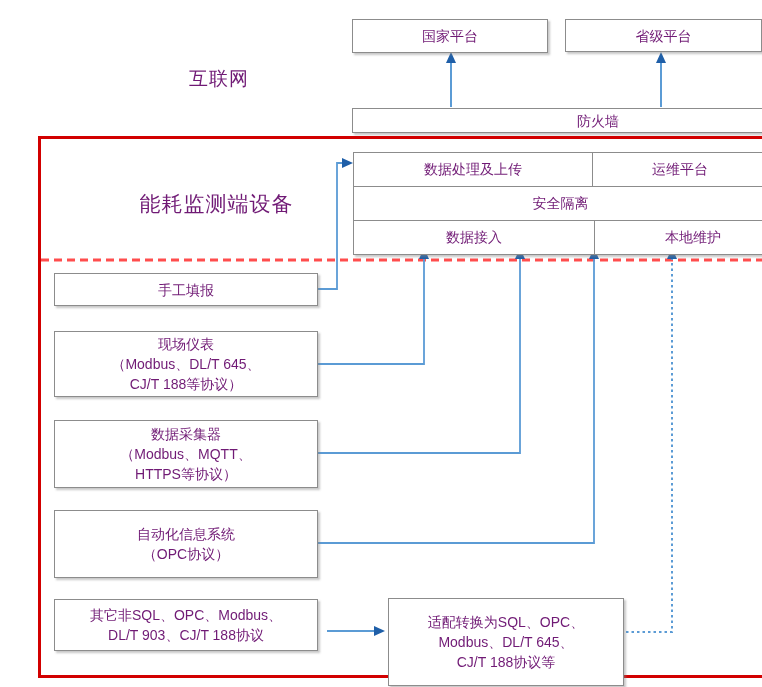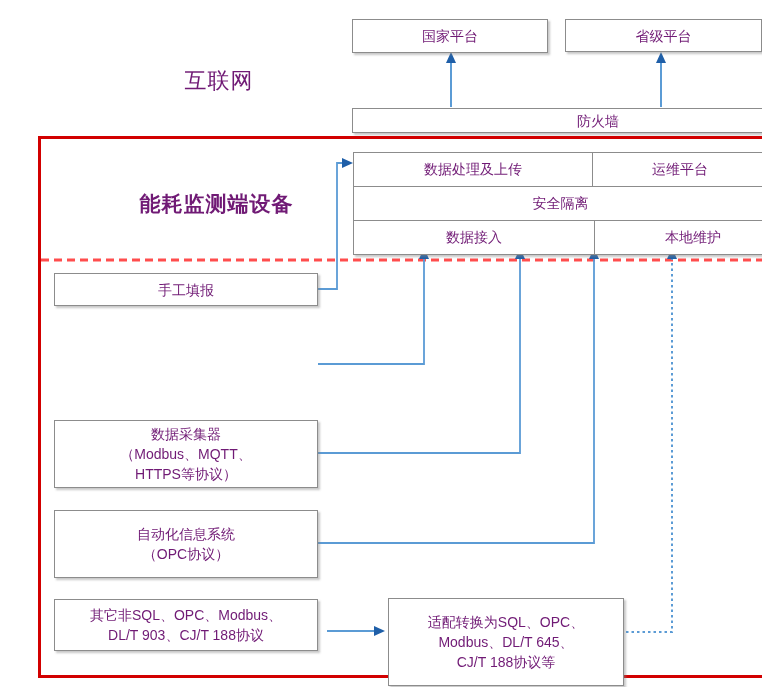--- a/index.html
+++ b/index.html
@@ -25,21 +25,21 @@
     box-shadow:2px 2px 2px rgba(130,130,130,0.45);
     display:flex;flex-direction:column;
   }
   .g-row{display:flex;flex-direction:row;box-sizing:border-box;}
   .g-cell{
     display:flex;align-items:center;justify-content:center;
     font-size:14px;box-sizing:border-box;
   }
   svg.overlay{position:absolute;left:0;top:0;pointer-events:none;}
   .big-label{font-size:21px;letter-spacing:1px;}
-  .mid-label{font-size:22px;letter-spacing:1px;}
+  .mid-label{font-size:19px;letter-spacing:1px;}
 </style>
 </head>
 <body>
 
 <div class="canvas">
 
   <svg class="overlay" width="762" height="687" viewBox="0 0 762 687">
 
     <line class="red-dash" x1="17" y1="260" x2="745" y2="260" stroke="#ff4d4d" stroke-width="3" stroke-dasharray="8 5"></line>
 
@@ -76,21 +76,21 @@
   </div>
 
   <div class="label mid-label" style="left:130px;top:66px;width:130px;">互联网</div>
 
   <div class="node" style="left:328px;top:108px;width:492px;height:25px;">
     <span>防火墙</span>
   </div>
 
   <div class="boundary" style="border-color: rgb(210, 0, 0);"></div>
 
-  <div class="label big-label" style="left:60px;top:190px;width:265px;font-weight:bold;">能耗监测端设备</div>
+  <div class="label big-label" style="left:60px;top:190px;width:265px;">能耗监测端设备</div>
 
   <div class="gateway">
     <div class="g-row" style="height:34px;border-bottom:1.5px solid #8c8c8c;">
       <div class="g-cell" style="width:239px;border-right:1.5px solid #8c8c8c;">
         <span>数据处理及上传</span>
       </div>
       <div class="g-cell" style="flex:1;">
         <span>运维平台</span>
       </div>
     </div>
@@ -106,20 +106,25 @@
       <div class="g-cell" style="flex:1;">
         <span>本地维护</span>
       </div>
     </div>
   </div>
 
   <div class="node" style="left:30px;top:273px;width:264px;height:33px;">
     <span>手工填报</span>
   </div>
 
+  <div class="node" style="left:30px;top:331px;width:264px;height:66px;">
+    <span>现场仪表</span>
+    <span>（Modbus、DL/T 645、</span>
+    <span>CJ/T 188等协议）</span>
+  </div>
 
   <div class="node" style="left:30px;top:420px;width:264px;height:68px;">
     <span>数据采集器</span>
     <span>（Modbus、MQTT、</span>
     <span>HTTPS等协议）</span>
   </div>
 
   <div class="node" style="left:30px;top:510px;width:264px;height:68px;">
     <span>自动化信息系统</span>
     <span>（OPC协议）</span>

